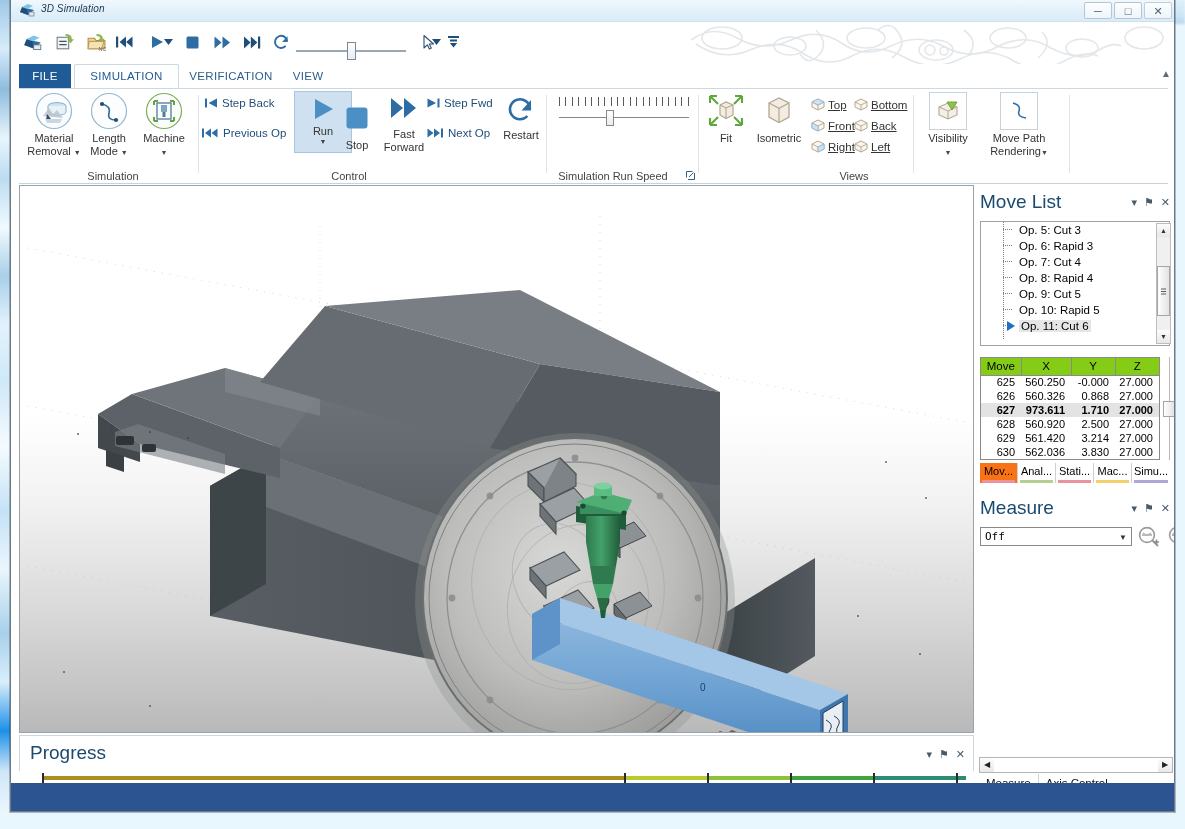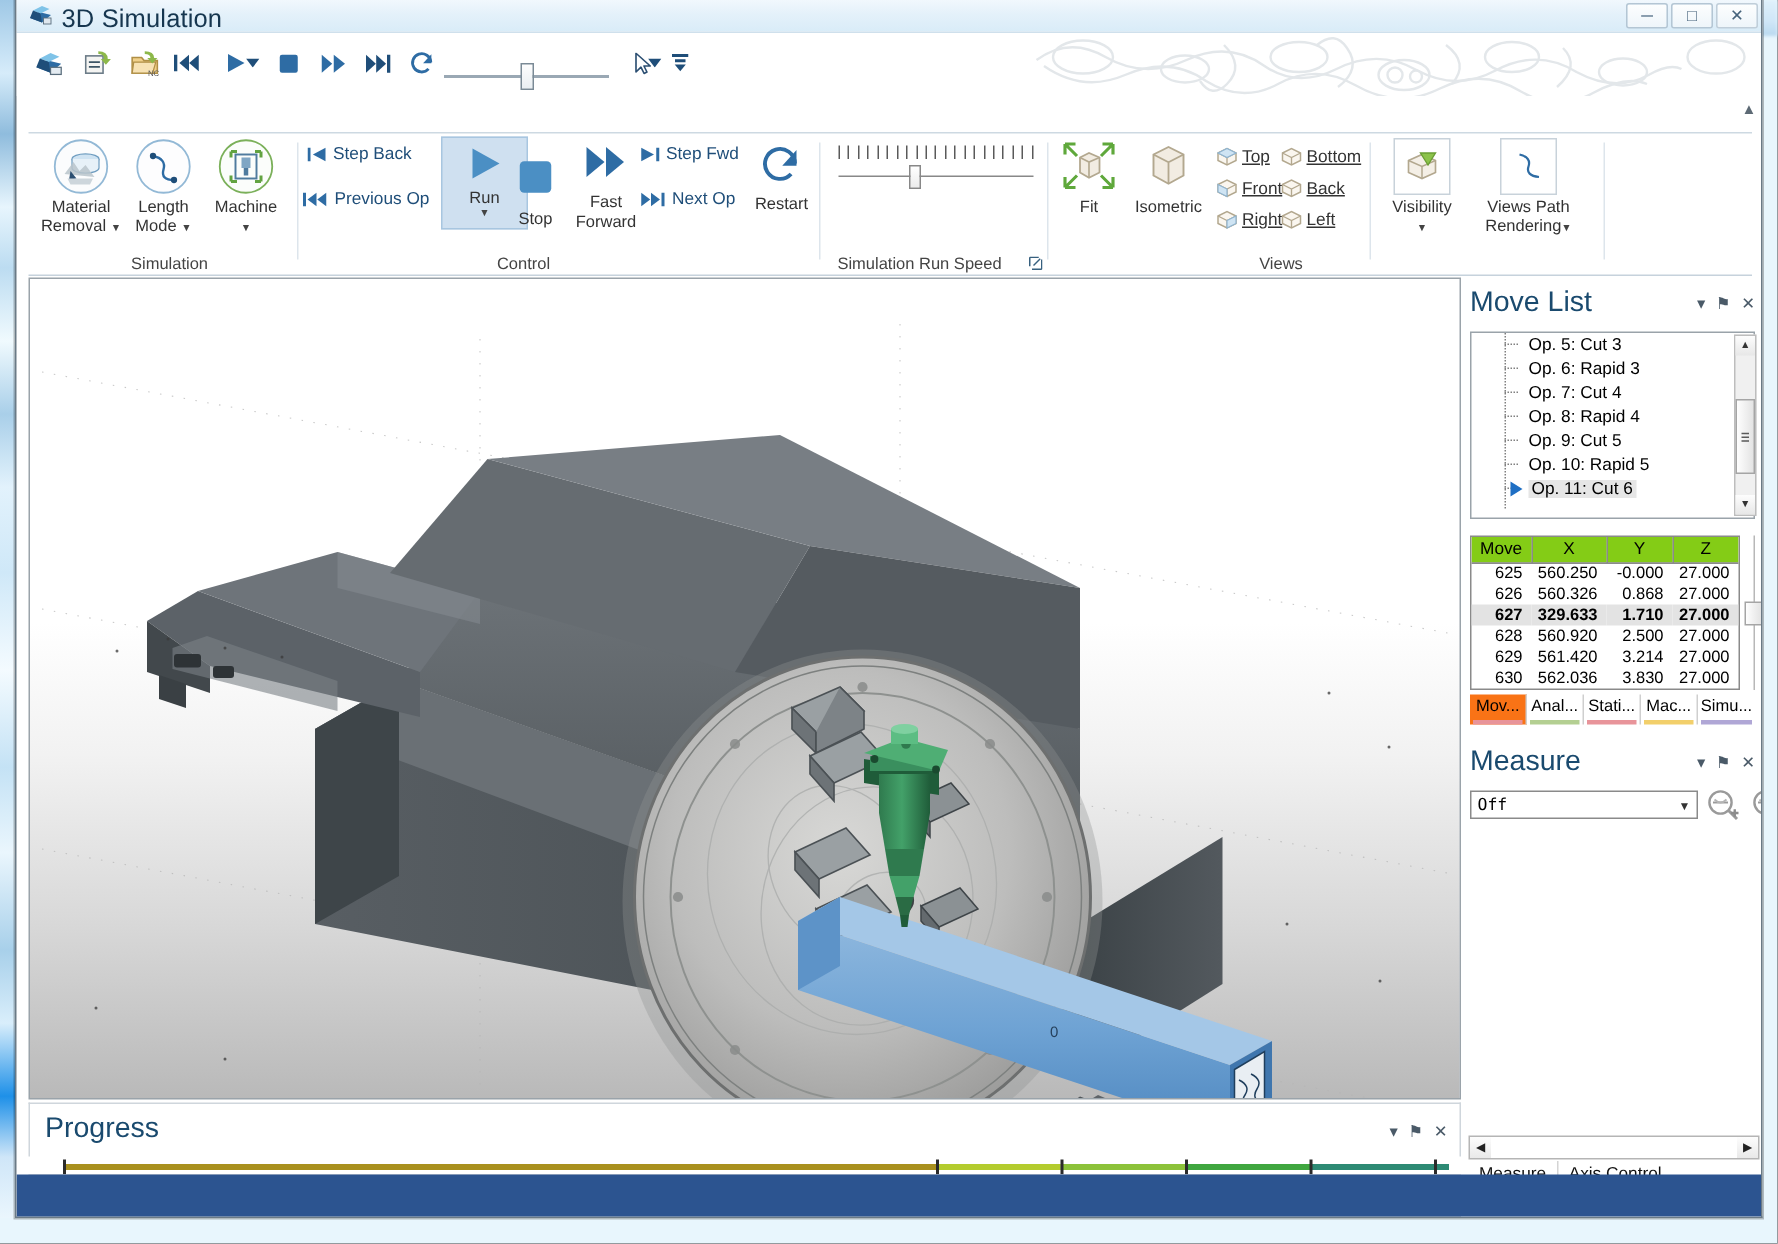--- a/index.html
+++ b/index.html
@@ -51,21 +51,21 @@
   #titlebar {
     position: absolute; left: 0; top: 0; width: 1165px; height: 22px;
     background: linear-gradient(180deg,#f1f8fd 0%,#e4f1fa 45%,#d9ecf8 100%);
     border-bottom: 1px solid #cfe0ec;
   }
   #title-icon {
     position: absolute; left: 8px; top: 3px; width: 16px; height: 16px;
   }
   #title-text {
     position: absolute; left: 30px; top: 3px;
-    font-size: 17px; color: #16364f; letter-spacing: .1px;
+    font-size: 10px; color: #16364f; letter-spacing: .1px; font-style: italic;
   }
   .wbtn {
     position: absolute; top: 2px; width: 28px; height: 17px;
     border: 1px solid #b4c6d4;
     background: linear-gradient(180deg,#fdfefe,#eef5fa);
     border-radius: 2px;
   }
   .wbtn span {
     position:absolute; left:0; right:0; top:1px; text-align:center;
     font-size:11px; color:#46637c; line-height:14px;
@@ -484,20 +484,26 @@
         <path d="M206 34 q16 -12 6 -26 q-8 -12 -20 -2"></path>
         <path d="M278 6 q16 12 4 26"></path>
         <path d="M352 34 q16 -14 4 -26"></path>
         <circle cx="244" cy="26" r="5"></circle>
         <circle cx="258" cy="27" r="4"></circle>
       </g>
     </svg>
   </div>
   <div id="ribbon-collapse">▲</div>
 
+  <div id="tabstrip">
+    <div class="tab" id="tab-file">FILE</div>
+    <div class="tab" id="tab-sim">SIMULATION</div>
+    <div class="tab" id="tab-ver">VERIFICATION</div>
+    <div class="tab" id="tab-view">VIEW</div>
+  </div>
 
   <div id="ribbon">
 
     <div class="grp" style="left:8px;width:172px">
       <div class="big-btn" style="left:0">
         <div class="big-ico">
           <svg width="38" height="38" viewBox="0 0 38 38">
             <circle cx="19" cy="19" r="17.5" fill="#fbfcfd" stroke="#93b9d6" stroke-width="1.2"></circle>
             <ellipse cx="22" cy="14" rx="9" ry="3.4" fill="#cfe3f2" stroke="#6f9dc0" stroke-width=".8"></ellipse>
             <path d="M13 14 v6 a9 3.4 0 0 0 18 0 v-6" fill="#e7f1f8" stroke="#6f9dc0" stroke-width=".8"></path>
@@ -747,21 +753,21 @@
           <span class="caret">▼</span>
         </div>
       </div>
 
       <div class="big-btn" style="left:66px;width:78px">
         <div class="big-ico" style="border:1px solid #c8d2da">
           <svg width="26" height="24" viewBox="0 0 26 24">
             <path d="M7 4 q8 2 6 8 q-2 6 7 7" fill="none" stroke="#2e6ca4" stroke-width="1.5"></path>
           </svg>
         </div>
-        <div class="big-lbl">Views Path</div>
+        <div class="big-lbl">Move Path</div>
         <div class="big-lbl">
           <span>Rendering</span><span class="caret">▼</span>
         </div>
       </div>
       <div class="grp-sep" style="left:155px"></div>
     </div>
   </div>
   <div id="ribbon-bottomline"></div>
 
   <div id="viewport">
@@ -1002,21 +1008,21 @@
               <td>27.000</td>
             </tr>
             <tr>
               <td>626</td>
               <td>560.326</td>
               <td>0.868</td>
               <td>27.000</td>
             </tr>
             <tr class="hl">
               <td>627</td>
-              <td>329.633</td>
+              <td>973.611</td>
               <td>1.710</td>
               <td>27.000</td>
             </tr>
             <tr>
               <td>628</td>
               <td>560.920</td>
               <td>2.500</td>
               <td>27.000</td>
             </tr>
             <tr>

